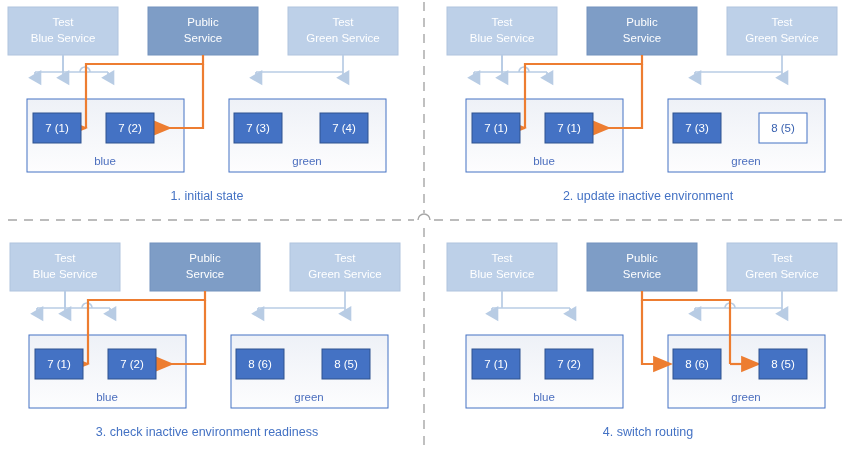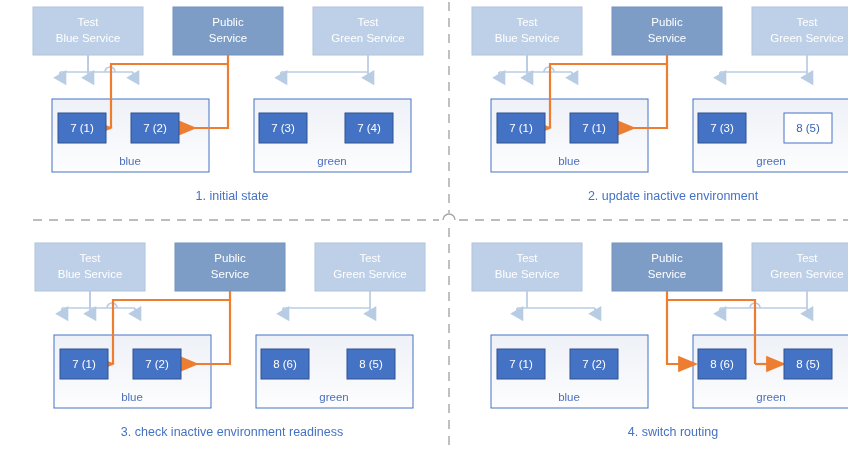--- a/index.html
+++ b/index.html
@@ -1,17 +1,17 @@
 <!DOCTYPE html>
 <html><head>
 <meta charset="utf-8">
 <style>
   html,body{margin:0;padding:0;background:#ffffff;}
   body{width:848px;height:456px;font-family:"Liberation Sans",sans-serif;overflow:hidden;}
-  #stage{position:relative;width:792px;height:456px;padding-left:25px;}
+  #stage{position:relative;width:792px;height:456px;}
   svg{display:block;}
   .svc-label{fill:#ffffff;font-size:11.5px;font-family:"Liberation Sans",sans-serif;}
   .pod-label-light{fill:#ffffff;font-size:11.5px;font-family:"Liberation Sans",sans-serif;}
   .pod-label-dark{fill:#3a62b0;font-size:11.5px;font-family:"Liberation Sans",sans-serif;}
   .env-label{fill:#4c6fbe;font-size:11.5px;font-family:"Liberation Sans",sans-serif;}
   .caption{fill:#4472c4;font-size:12.5px;font-family:"Liberation Sans",sans-serif;}
 </style>
 </head>
 <body>
 

